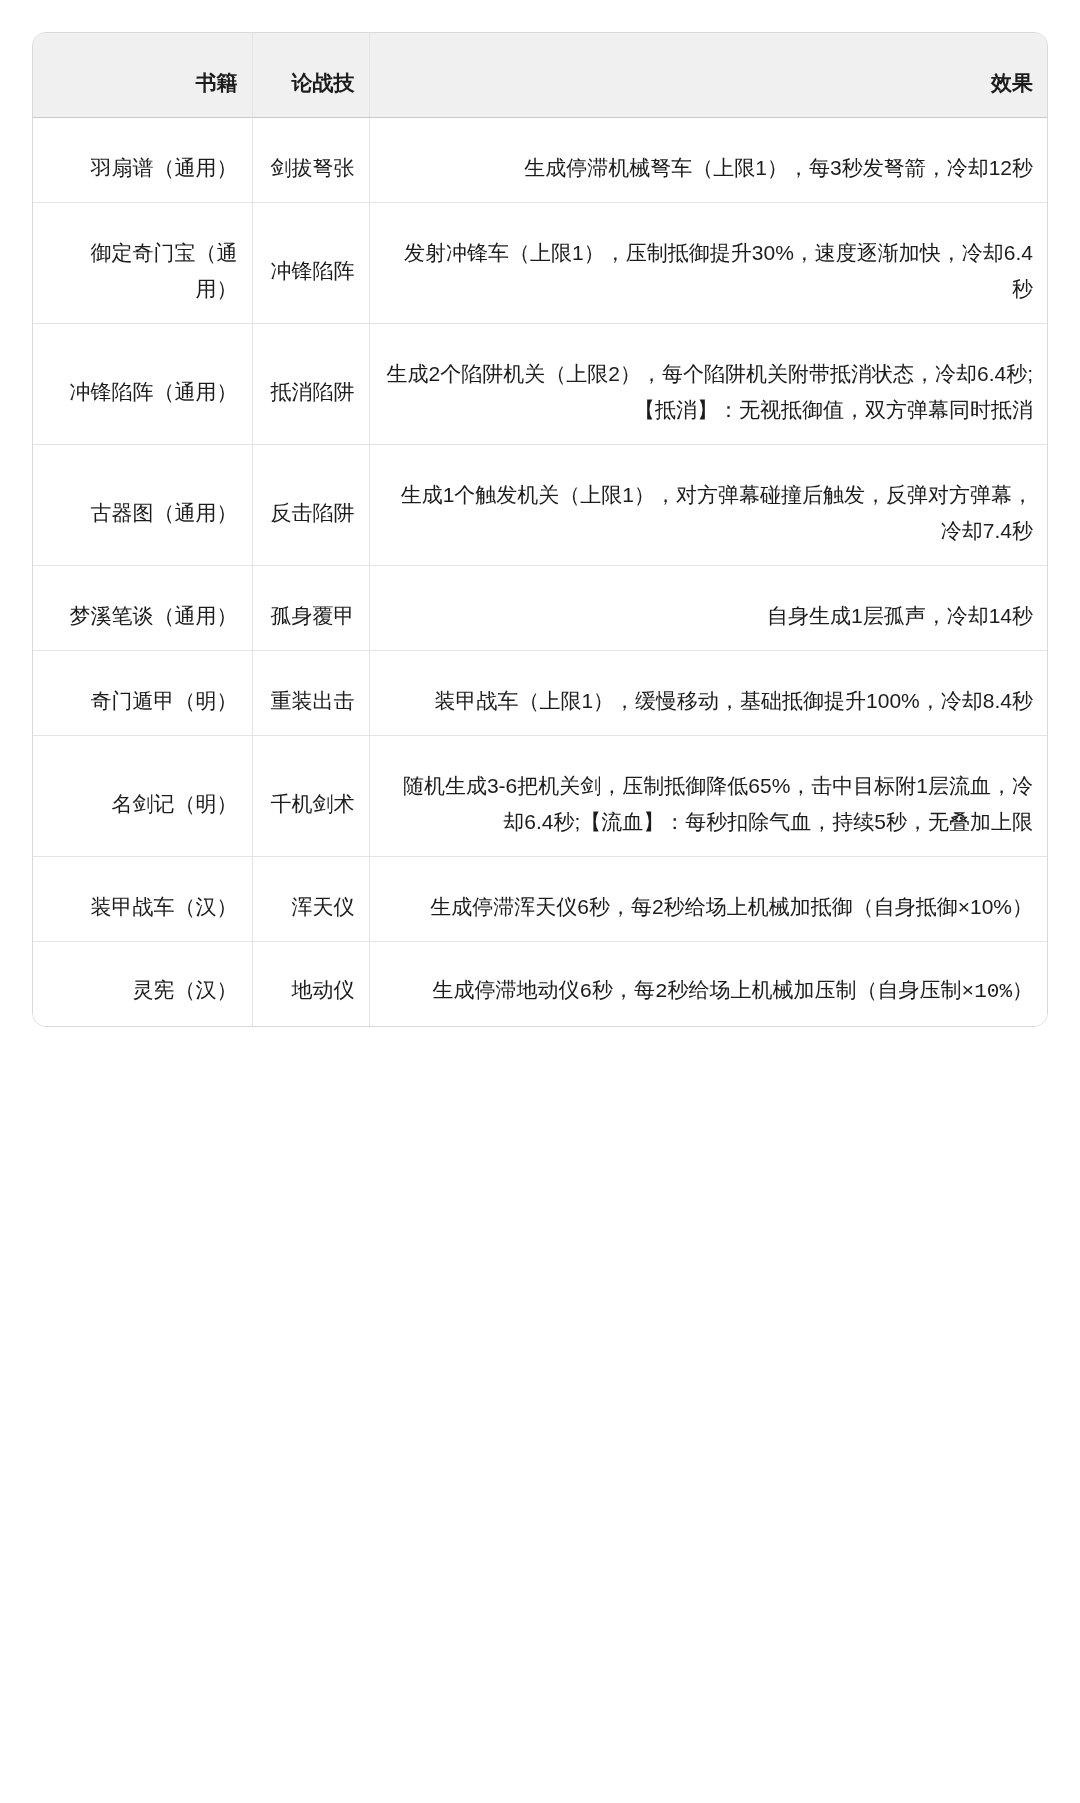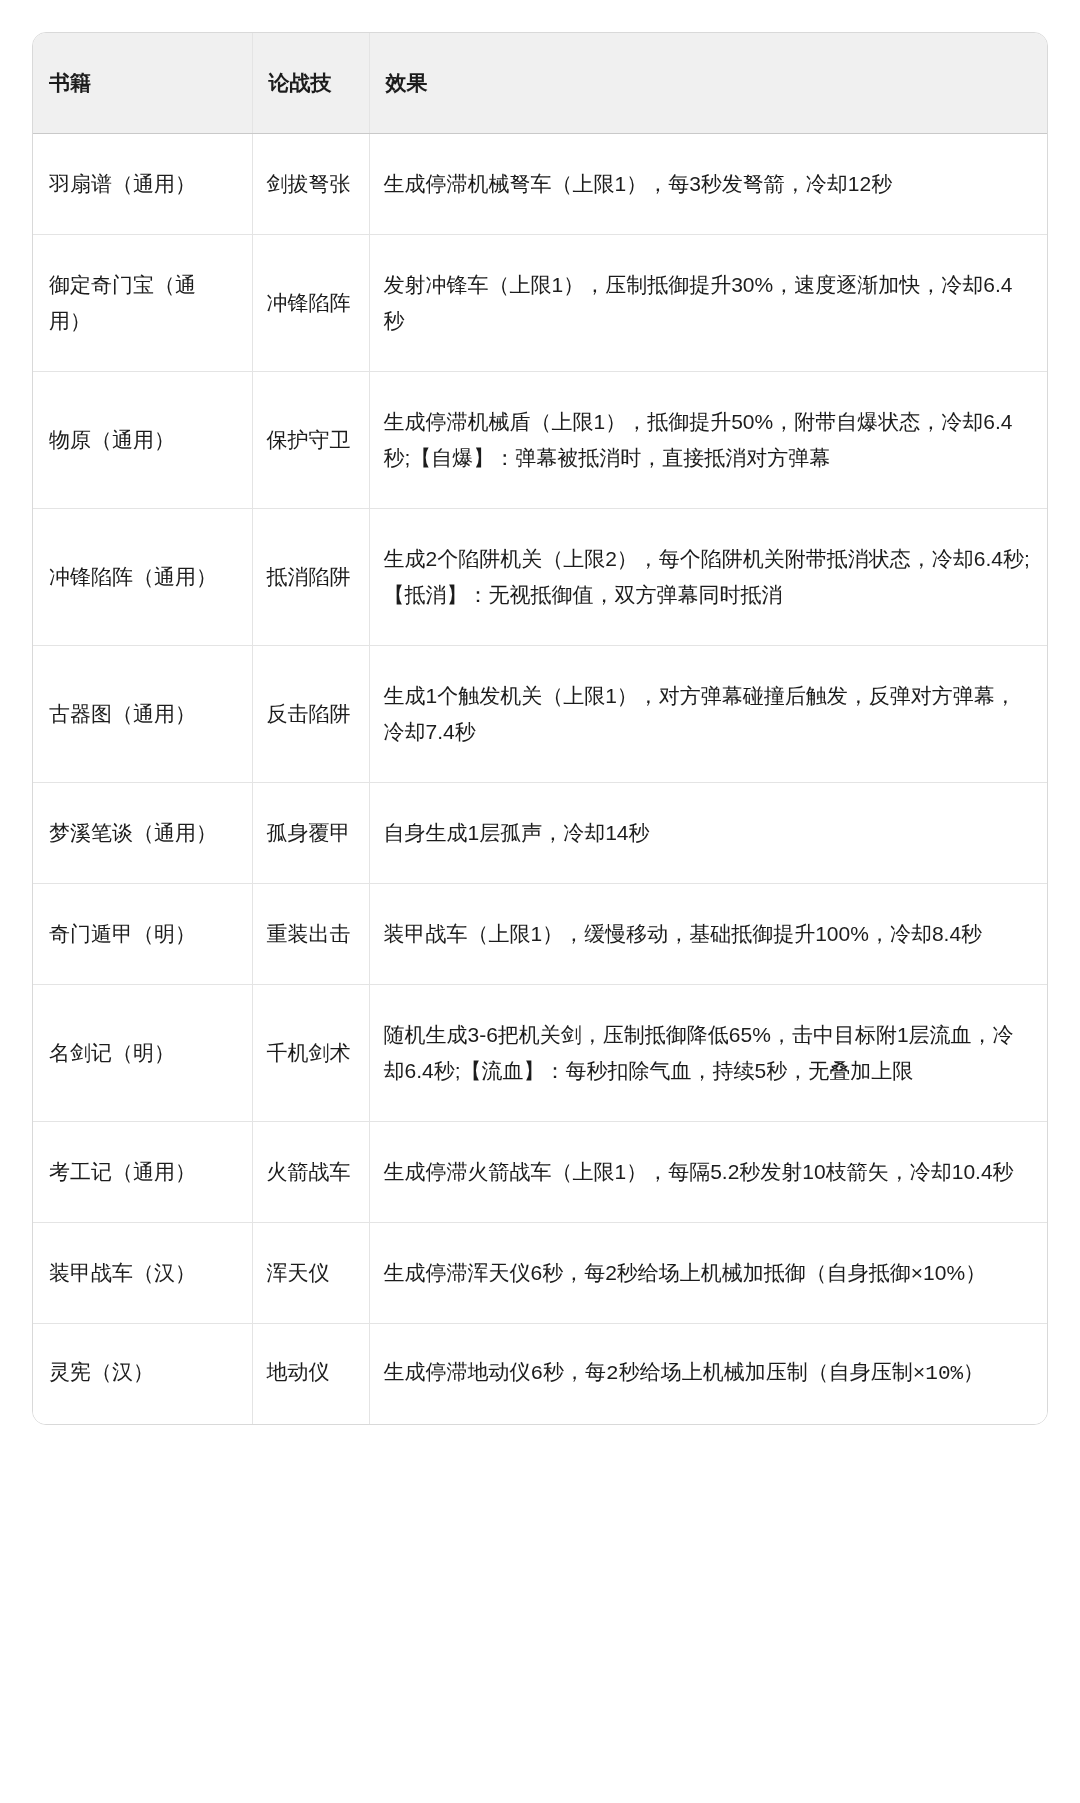--- a/index.html
+++ b/index.html
@@ -36,23 +36,23 @@
     border-collapse: collapse;
     table-layout: fixed;
     font-size: 21px;
     line-height: 36px;
     color: var(--text);
   }
   col.c-book  { width: 219px; }
   col.c-skill { width: 117px; }
   col.c-effect { width: auto; }
   .data-table th, .data-table td {
-    text-align: left;
+    text-align: right;
     vertical-align: middle;
-    padding: 32px 14px 32px 16px;
+    padding: 32px 14px 16px 16px;
     border-bottom: 1px solid var(--border);
     word-break: normal;
     overflow-wrap: break-word;
   }
   .data-table thead th {
     background: var(--header-bg);
     font-weight: 600;
     border-bottom: 1px solid var(--header-border);
   }
   .data-table .cell-book, .data-table .cell-skill,
@@ -86,25 +86,20 @@
           <td class="cell-book">羽扇谱（通用）</td>
           <td class="cell-skill">剑拔弩张</td>
           <td class="cell-effect">生成停滞机械弩车（上限1），每3秒发弩箭，冷却12秒</td>
         </tr>
         <tr>
           <td class="cell-book">御定奇门宝（通用）</td>
           <td class="cell-skill">冲锋陷阵</td>
           <td class="cell-effect">发射冲锋车（上限1），压制抵御提升30%，速度逐渐加快，冷却6.4秒</td>
         </tr>
         <tr>
-          <td class="cell-book">物原（通用）</td>
-          <td class="cell-skill">保护守卫</td>
-          <td class="cell-effect">生成停滞机械盾（上限1），抵御提升50%，附带自爆状态，冷却6.4秒;【自爆】：弹幕被抵消时，直接抵消对方弹幕</td>
-        </tr>
-        <tr>
           <td class="cell-book">冲锋陷阵（通用）</td>
           <td class="cell-skill">抵消陷阱</td>
           <td class="cell-effect">生成2个陷阱机关（上限2），每个陷阱机关附带抵消状态，冷却6.4秒;【抵消】：无视抵御值，双方弹幕同时抵消</td>
         </tr>
         <tr>
           <td class="cell-book">古器图（通用）</td>
           <td class="cell-skill">反击陷阱</td>
           <td class="cell-effect">生成1个触发机关（上限1），对方弹幕碰撞后触发，反弹对方弹幕，冷却7.4秒</td>
         </tr>
         <tr>
@@ -116,25 +111,20 @@
           <td class="cell-book">奇门遁甲（明）</td>
           <td class="cell-skill">重装出击</td>
           <td class="cell-effect">装甲战车（上限1），缓慢移动，基础抵御提升100%，冷却8.4秒</td>
         </tr>
         <tr>
           <td class="cell-book">名剑记（明）</td>
           <td class="cell-skill">千机剑术</td>
           <td class="cell-effect">随机生成3-6把机关剑，压制抵御降低65%，击中目标附1层流血，冷却6.4秒;【流血】：每秒扣除气血，持续5秒，无叠加上限</td>
         </tr>
         <tr>
-          <td class="cell-book">考工记（通用）</td>
-          <td class="cell-skill">火箭战车</td>
-          <td class="cell-effect">生成停滞火箭战车（上限1），每隔5.2秒发射10枝箭矢，冷却10.4秒</td>
-        </tr>
-        <tr>
           <td class="cell-book">装甲战车（汉）</td>
           <td class="cell-skill">浑天仪</td>
           <td class="cell-effect">生成停滞浑天仪6秒，每2秒给场上机械加抵御（自身抵御×10%）</td>
         </tr>
         <tr>
           <td class="cell-book">灵宪（汉）</td>
           <td class="cell-skill">地动仪</td>
           <td class="cell-effect">生成停滞地动仪6秒，每2秒给场上机械加压制（自身压制×10%）</td>
         </tr>
       </tbody>

